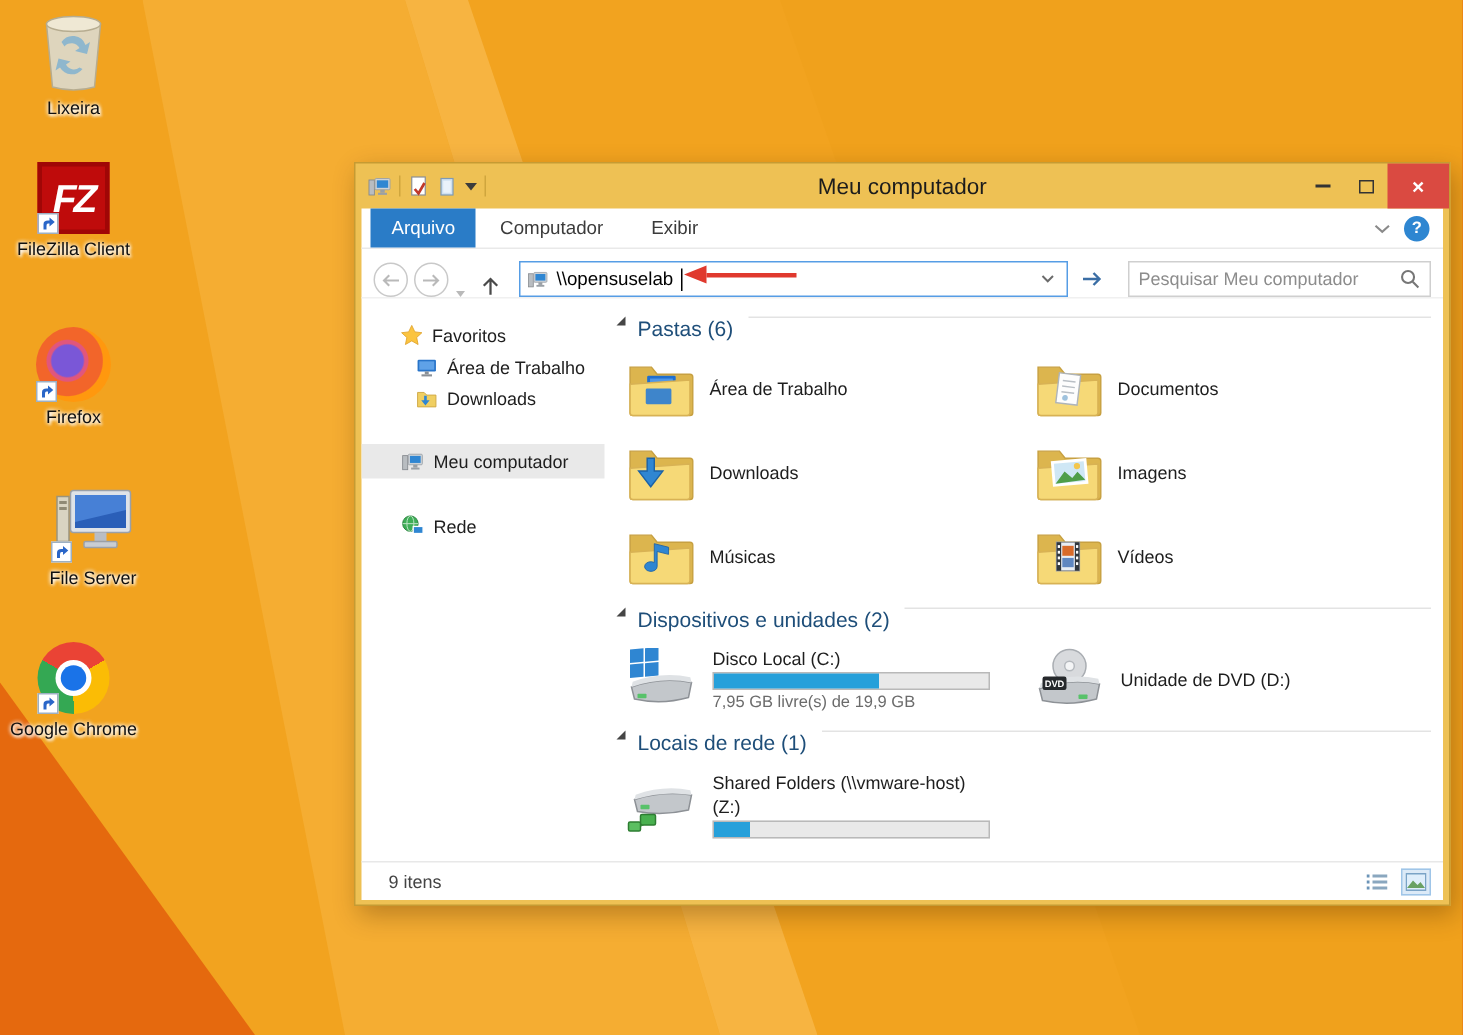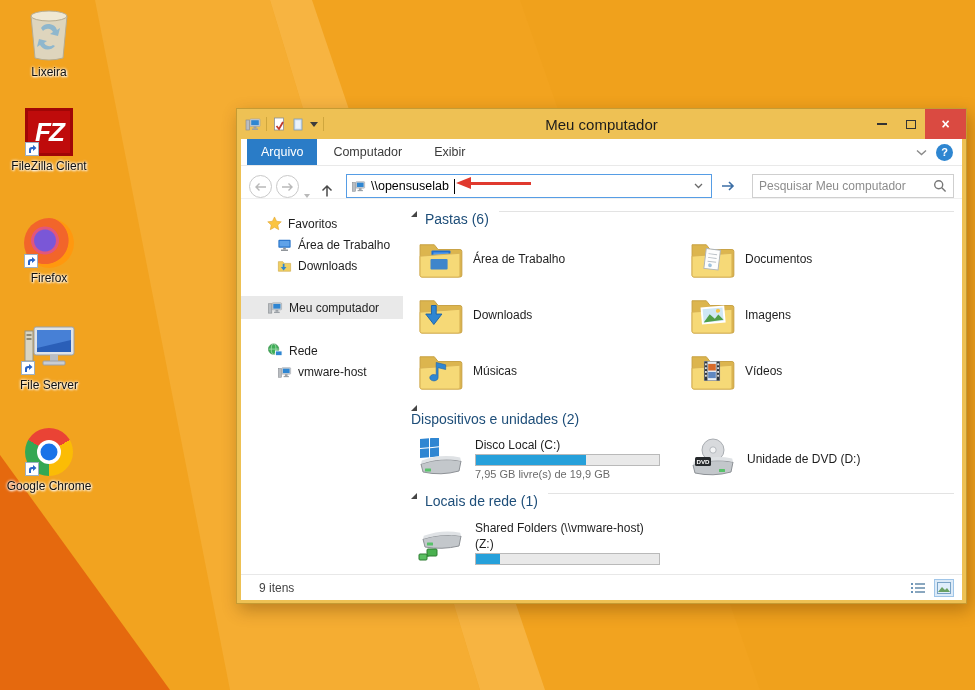--- a/index.html
+++ b/index.html
@@ -17,21 +17,21 @@
   .dicon { position:absolute; width:94px; text-align:center; cursor:default; }
   .dicon-img { position:relative; margin:0 auto; }
   .dicon-label { display:inline-block; margin-top:3px; font-size:12px; color:#101010;
                  text-shadow:0 0 3px #ffffff,0 0 3px #ffffff,1px 1px 2px #ffffff; }
   .shortcut { position:absolute; left:0; bottom:0; width:14px; height:14px; background:#fff;
               border:1px solid #9db0c3; display:flex; align-items:center; justify-content:center; }
 
   #icon-lixeira   { left:2px;  top:6px; }
   #icon-filezilla { left:2px;  top:108px; }
   #icon-firefox   { left:2px;  top:218px; }
-  #icon-fileserver{ left:2px;  top:323px; }
+  #icon-fileserver{ left:15px;  top:323px; }
   #icon-chrome    { left:2px;  top:428px; }
 
   .fz-badge { width:48px; height:48px; background:#bf0b0b; border:3px solid #a00606; display:flex;
               align-items:center; justify-content:center; }
   .fz-badge span { color:#fff; font-weight:bold; font-style:italic; font-size:26px; letter-spacing:-2px; }
   .firefox-ball { width:50px; height:50px; border-radius:50%;
        background:radial-gradient(circle at 42% 45%, #7a57d7 0 26%, #e1567c 29% 34%, #f2652a 36% 58%, #ff980e 60% 78%, #ffc24b 80% 100%); }
   .chrome-ball { position:relative; width:48px; height:48px; border-radius:50%;
        background:conic-gradient(#ea4335 0 60deg, #fbbc05 60deg 180deg, #34a853 180deg 300deg, #ea4335 300deg 360deg); }
   .chrome-ball::before { content:""; position:absolute; left:50%; top:50%; width:24px; height:24px;
@@ -350,30 +350,20 @@
 
         <div class="side-row side-group">
           <svg width="16" height="15" viewBox="0 0 16 16">
             <circle cx="6.5" cy="6.5" r="5.5" fill="#3fae57" stroke="#2e8542" stroke-width=".7"></circle>
             <ellipse cx="6.5" cy="6.5" rx="2.5" ry="5.5" fill="none" stroke="#bfe4c7" stroke-width=".7"></ellipse>
             <line x1="1" y1="6.5" x2="12" y2="6.5" stroke="#bfe4c7" stroke-width=".7"></line>
             <rect x="8.5" y="8.5" width="7" height="5" fill="#2f86d2" stroke="#fff" stroke-width=".9"></rect>
           </svg>
           <span>Rede</span>
         </div>
-        <div class="side-row side-child">
-          <svg width="15" height="14" viewBox="0 0 16 16">
-            <rect x="1" y="4" width="3.6" height="10" fill="#b9bdc1" stroke="#85898e" stroke-width=".6"></rect>
-            <rect x="5" y="3" width="10" height="7.5" rx=".8" fill="#cdd2d7" stroke="#9aa0a6" stroke-width=".6"></rect>
-            <rect x="6.2" y="4.2" width="7.6" height="5" fill="#2f86d2"></rect>
-            <rect x="8.5" y="10.5" width="3" height="2" fill="#9aa0a6"></rect>
-              <rect x="7" y="12.5" width="6" height="1.4" fill="#9aa0a6"></rect>
-          </svg>
-          <span>vmware-host</span>
-        </div>
       </div>
 
       <div class="main">
 
         <div class="group-header">
           <div class="tri-expand"></div>
           <span class="group-title">Pastas (6)</span>
           <div class="group-rule"></div>
         </div>
         <div class="tiles">
@@ -454,21 +444,21 @@
                 <rect x="13.6" y="10" width="1.6" height="2" fill="#fff"></rect>
                   <rect x="13.6" y="14" width="1.6" height="2" fill="#fff"></rect>
                 <rect x="4" y="2.5" width="8" height="7" fill="#d86b2a"></rect>
                   <rect x="4" y="11" width="8" height="6.5" fill="#5f87c0"></rect>
               </g>
             </svg>
             <span class="tile-label">Vídeos</span>
           </div>
         </div>
 
-        <div class="group-header" style="margin-top:6px;flex-direction:column;">
+        <div class="group-header" style="margin-top:6px;">
           <div class="tri-expand"></div>
           <span class="group-title">Dispositivos e unidades (2)</span>
           <div class="group-rule"></div>
         </div>
         <div class="tiles">
 
           <div class="tile">
             <svg width="48" height="42" viewBox="0 0 48 42">
               <g transform="translate(3,1) skewY(-5)" fill="#2f86d2">
                 <rect width="9" height="9"></rect>

